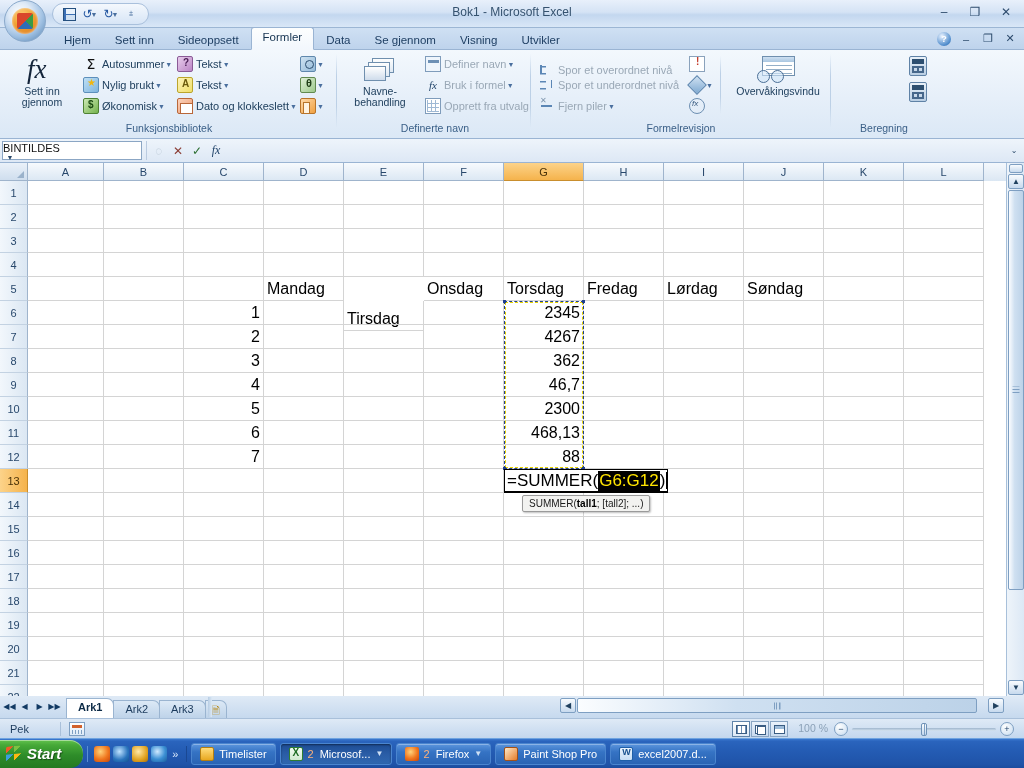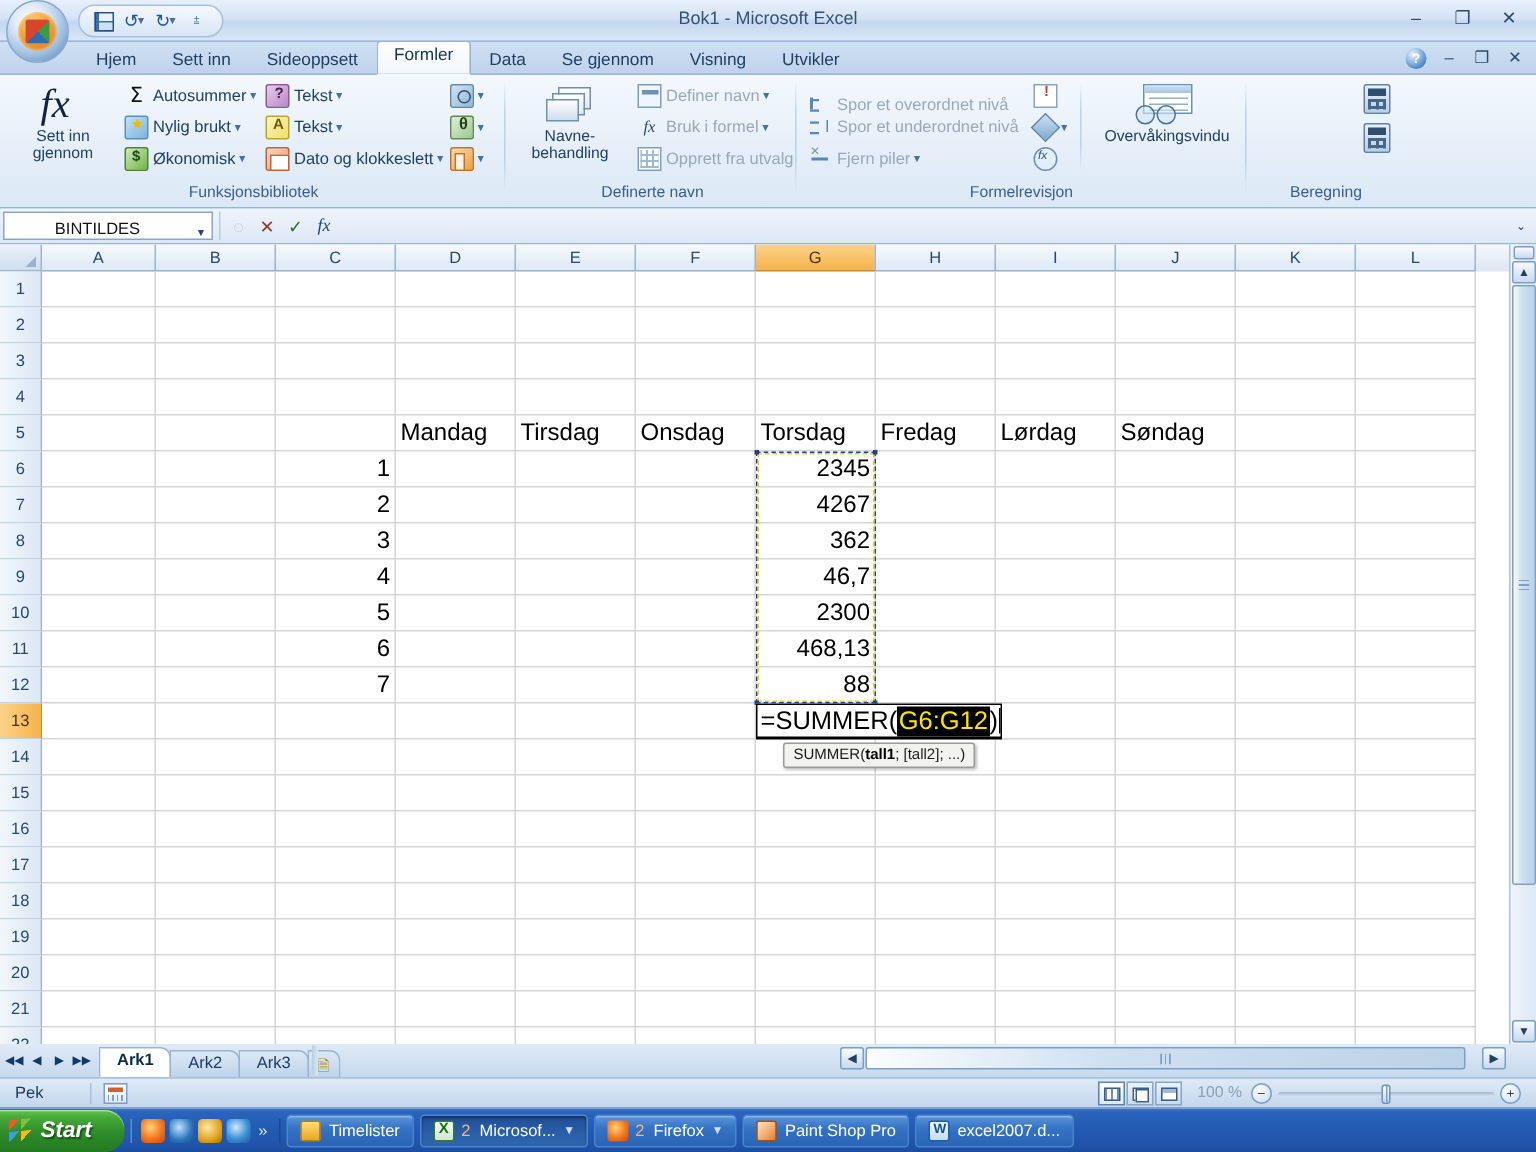--- a/index.html
+++ b/index.html
@@ -164,21 +164,21 @@
   .sidecalc{width:18px;height:20px;background:linear-gradient(180deg,#e9f1f9,#b9cee3);border:1px solid #5f82a6;border-radius:2px;position:relative;}
   .sidecalc:after{content:"";position:absolute;left:2px;top:2px;right:2px;height:5px;background:#2d4f70;}
   .sidecalc:before{content:"";position:absolute;left:2px;top:9px;right:2px;bottom:2px;
     background:repeating-linear-gradient(90deg,#46678b 0 2px,transparent 2px 5px),
                repeating-linear-gradient(0deg,#46678b 0 2px,transparent 2px 5px);}
 
   
   #fbar{ position:absolute; left:0; top:139px; width:1024px; height:24px;
          background:linear-gradient(180deg,#eef4fb,#dde8f5); border-bottom:1px solid #9ab4d3; }
   #namebox{ position:absolute; left:2px; top:2px; width:140px; height:19px; background:#fff;
-            border:1px solid #8ba6c4; display:flex; align-items:flex-end; }
+            border:1px solid #8ba6c4; display:flex; align-items:flex-start;flex-direction:column; }
   #namebox .nbtext{ flex:1; text-align:center; font-size:11px; color:#111; font-family:"Liberation Sans",sans-serif;}
   #namebox .nbarrow{ width:14px; text-align:center; font-size:7px; color:#2b4a6b;}
   #fbtns{ position:absolute; left:146px; top:2px; height:19px; display:flex; align-items:center; gap:1px;
           border-left:1px solid #bacbe0; padding-left:3px;}
   .fb{ width:18px;height:18px;display:flex;align-items:center;justify-content:center;cursor:pointer;font-size:12px;border-radius:2px;}
   .fb.cancel{color:#8a3c34;}
   .fb.ok{color:#2e6f33;}
   .fb.ins{color:#23456b;font-style:italic;font-family:"Liberation Serif",serif;}
   .fb.dis{color:#a9b7c5;}
   #fcontent{ position:absolute; left:210px; top:2px; right:22px; height:19px; background:#fff;
@@ -642,21 +642,21 @@
         <div class="cell" style="width: 80px;"></div>
         <div class="cell" style="width: 80px;"></div>
         <div class="cell" style="width: 80px;"></div>
         <div class="cell" style="width: 80px;"></div>
       </div>
       <div class="row">
         <div class="cell" style="width: 76px;"></div>
         <div class="cell" style="width: 80px;"></div>
         <div class="cell" style="width: 80px;"></div>
         <div class="cell" style="width: 80px;">Mandag</div>
-        <div class="cell" style="width: 80px;">Tirsdag</div>
+        <div class="cell" style="width: 80px; margin-top: 30px;">Tirsdag</div>
         <div class="cell" style="width: 80px;">Onsdag</div>
         <div class="cell" style="width: 80px;">Torsdag</div>
         <div class="cell" style="width: 80px;">Fredag</div>
         <div class="cell" style="width: 80px;">Lørdag</div>
         <div class="cell" style="width: 80px;">Søndag</div>
         <div class="cell" style="width: 80px;"></div>
         <div class="cell" style="width: 80px;"></div>
       </div>
       <div class="row">
         <div class="cell" style="width: 76px;"></div>

